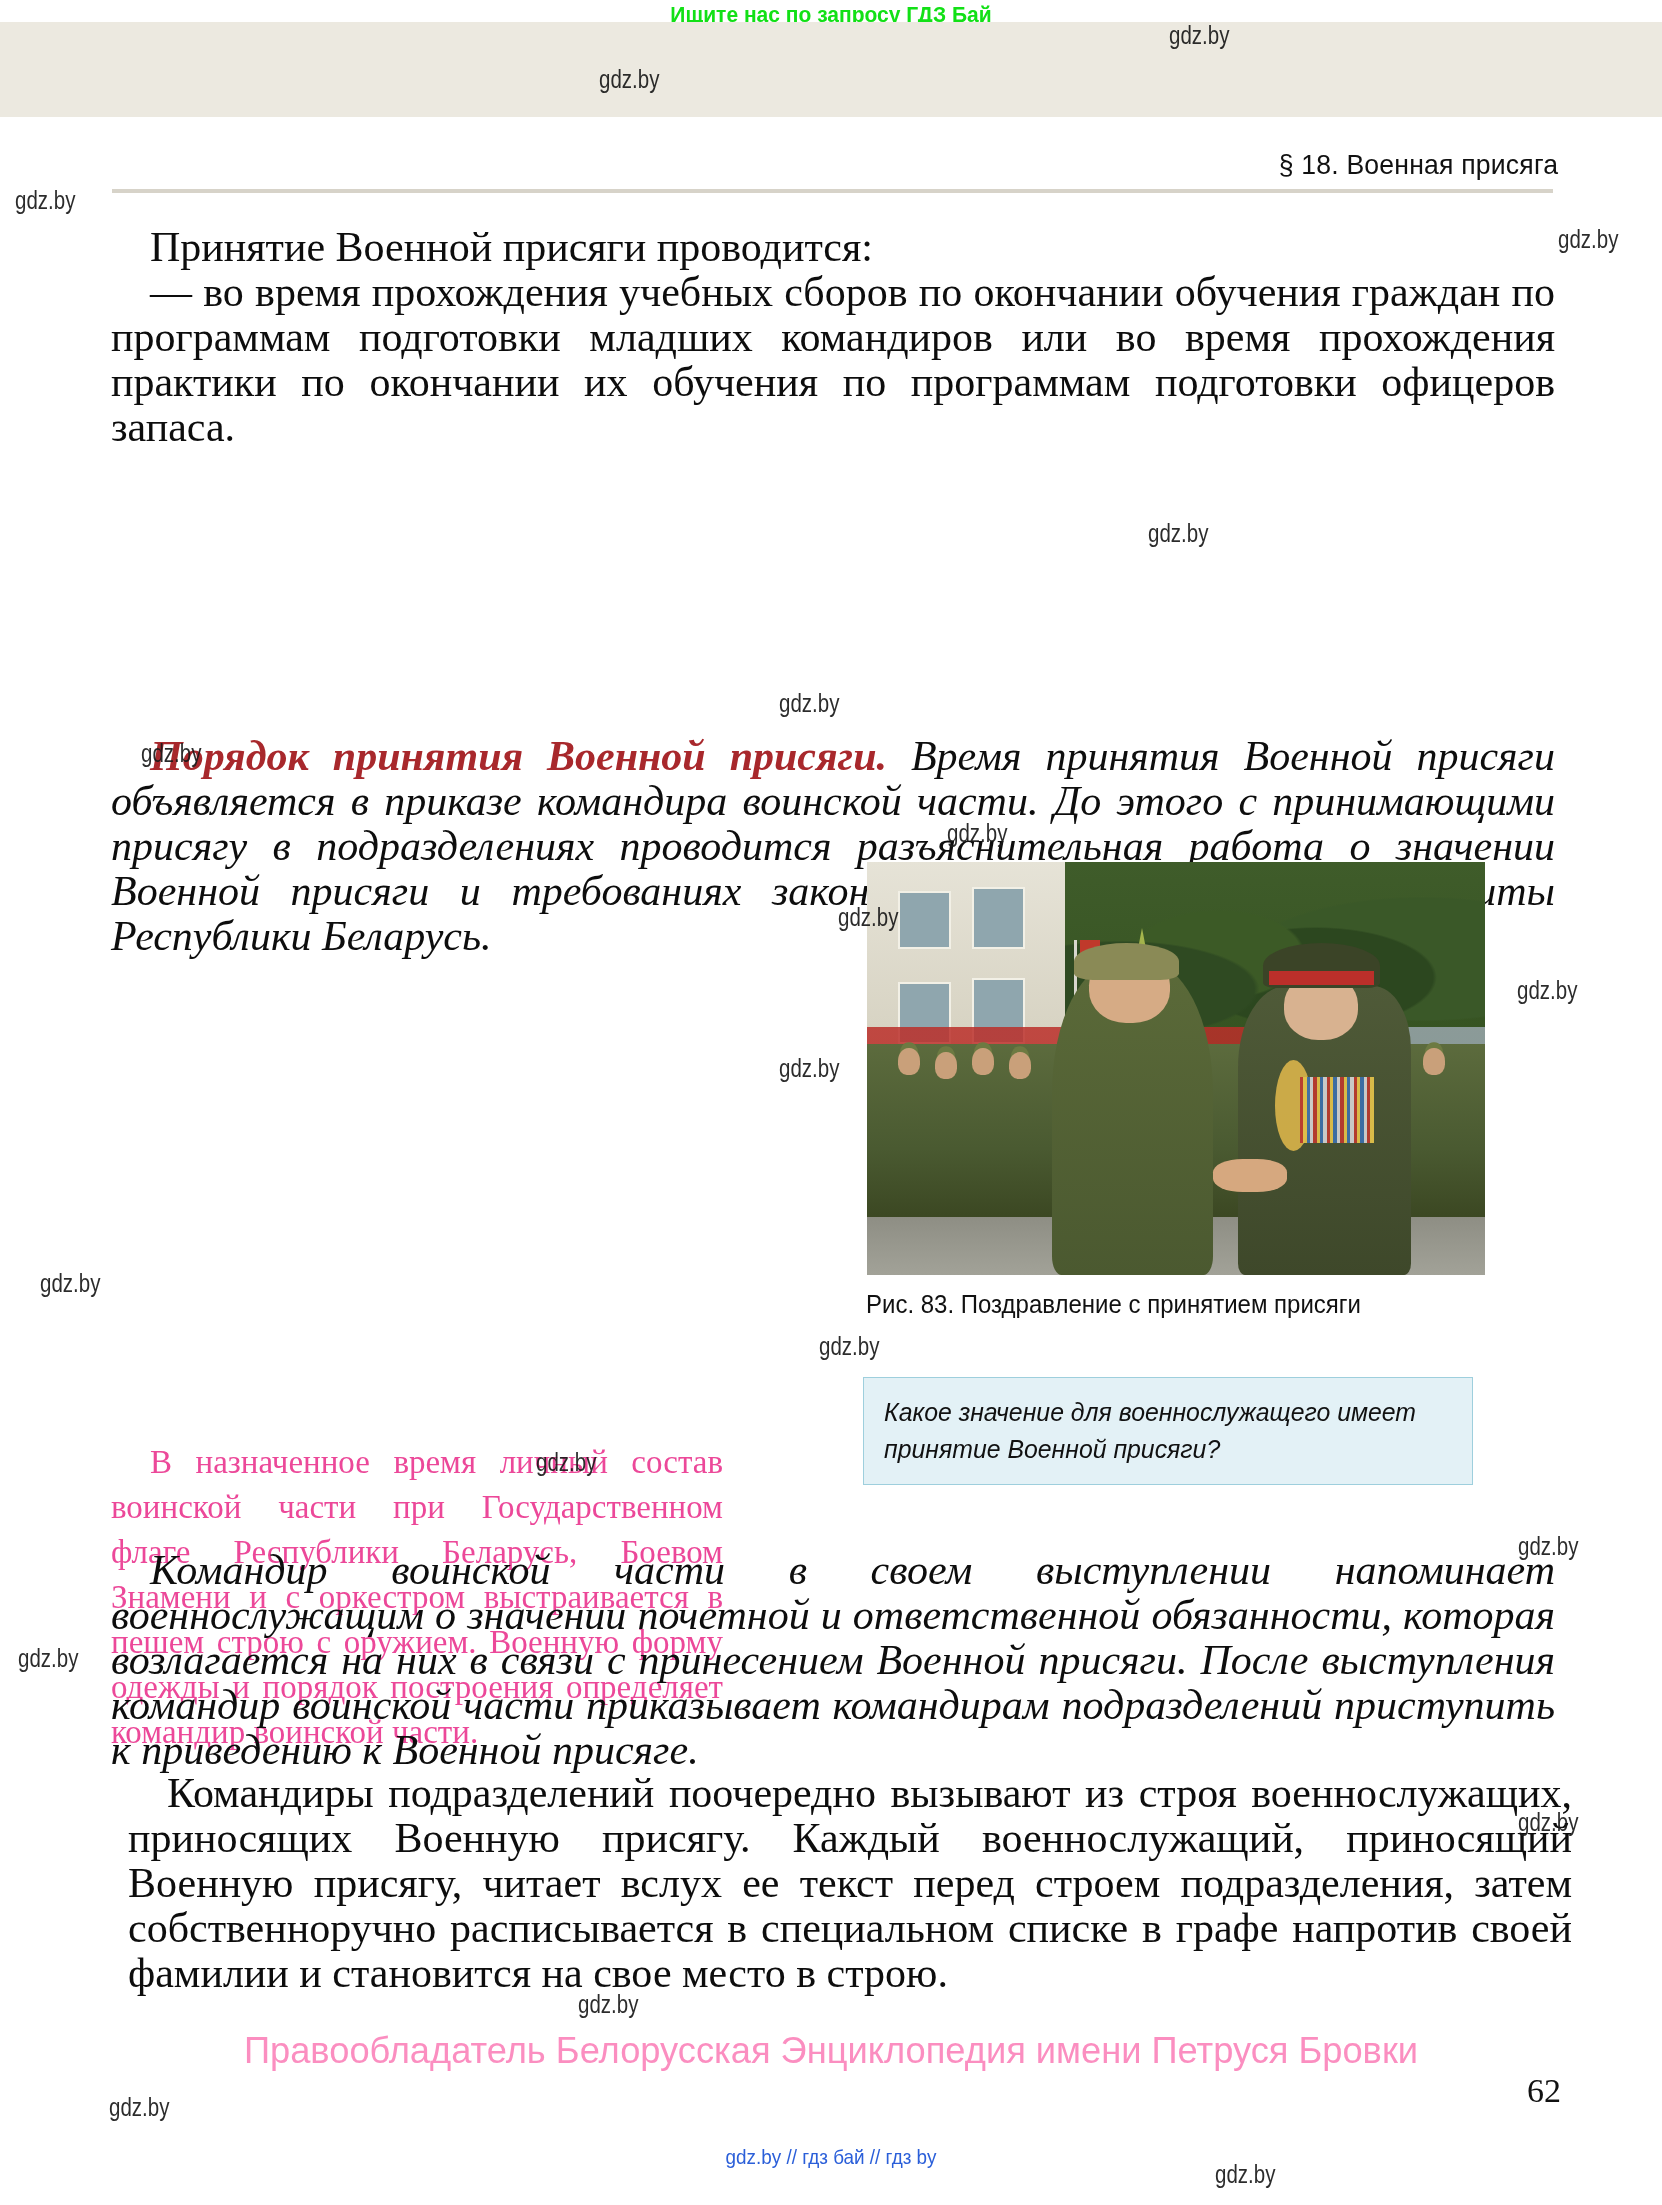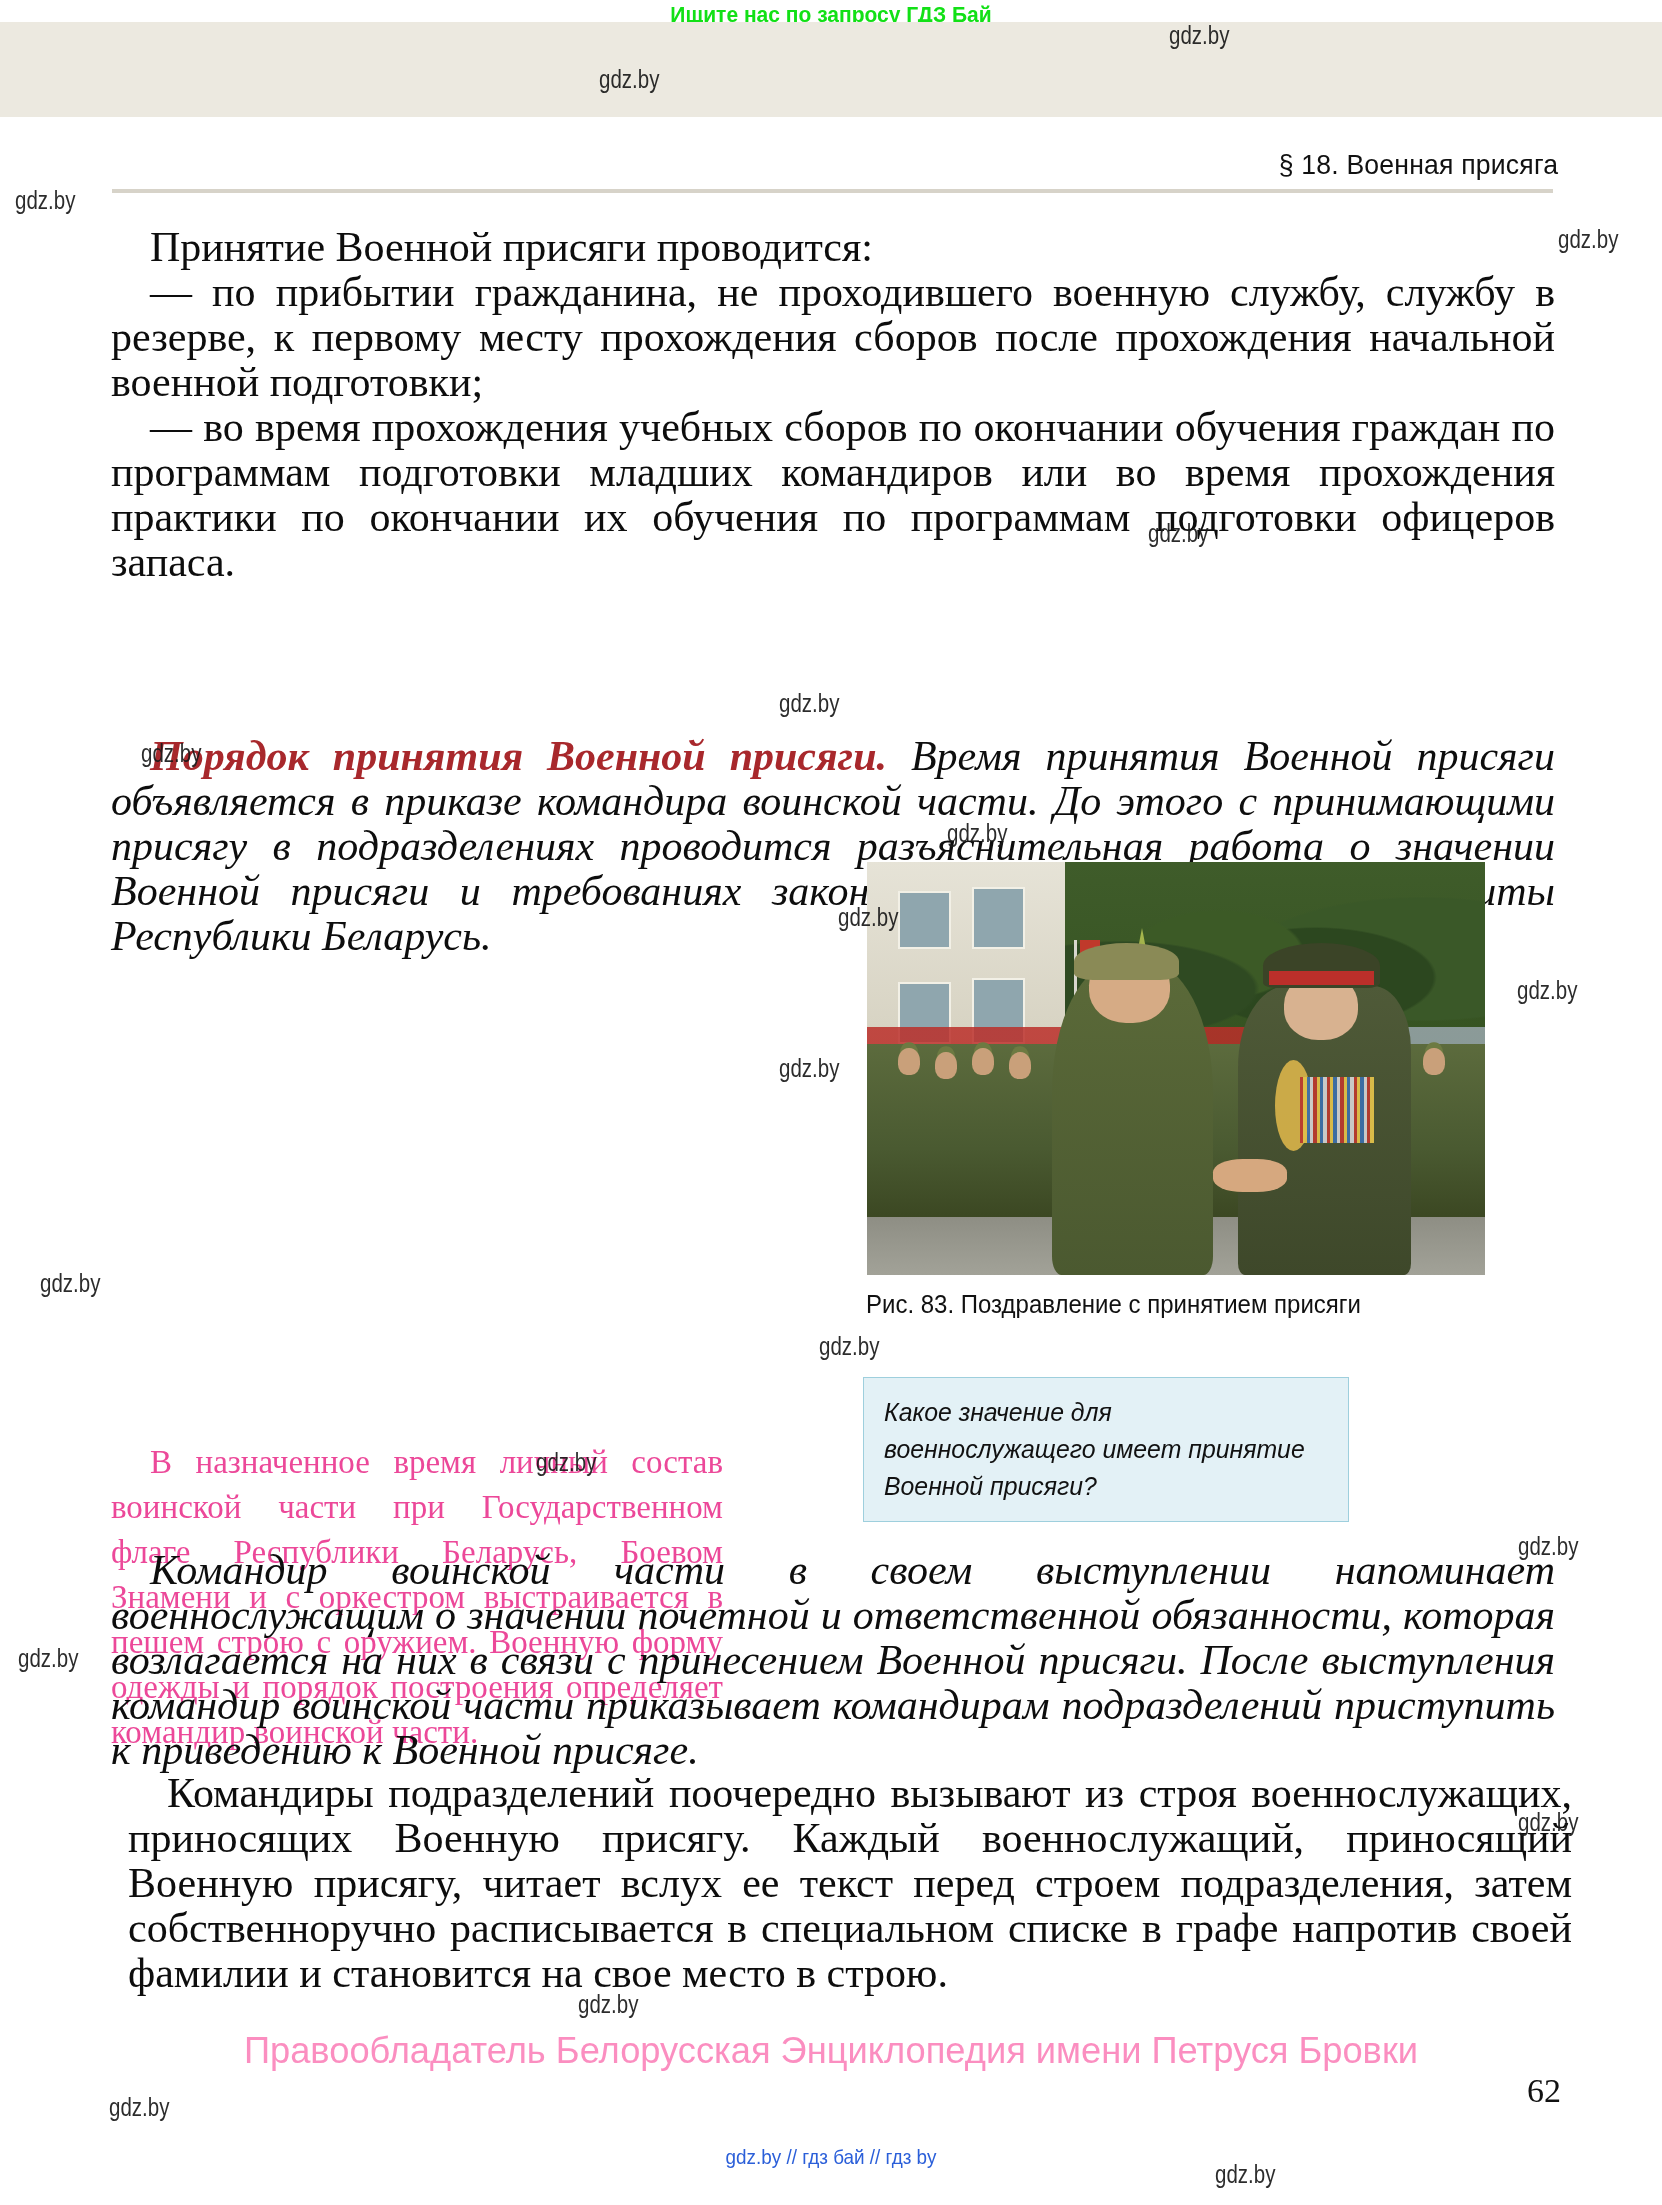--- a/index.html
+++ b/index.html
@@ -240,21 +240,21 @@
     white-space: nowrap;
     transform: scaleX(.96);
     transform-origin: left center;
   }
 
   
   .qbox {
     position: absolute;
     left: 863px;
     top: 1377px;
-    width: 486px;
+    width: 610px;
     box-sizing: border-box;
     background: #e3f1f6;
     border: 1.7px solid #9ecfdd;
     padding: 16px 18.4px 16px 20px;
   }
   .qbox-text {
     font-family: "Liberation Sans", "DejaVu Sans", sans-serif;
     font-style: italic;
     font-size: 25.6px;
     line-height: 37px;
@@ -301,21 +301,20 @@
 
   <div class="wm-top-green">Ищите нас по запросу ГДЗ Бай</div>
 
   <div class="beige-band"></div>
 
   <div class="header-title">§ 18. Военная присяга</div>
   <div class="header-rule"></div>
 
   <div class="col" style="top:225px;">
     <p class="indent">Принятие Военной присяги проводится:</p>
-    <p class="indent">— по прибытии гражданина, не проходившего военную службу, службу в резерве, к первому месту прохождения сборов после прохождения начальной военной подготовки;</p>
     <p class="indent">— во время прохождения учебных сборов по окончании обучения граждан по программам подготовки младших командиров или во время прохождения практики по окончании их обучения по программам подготовки офицеров запаса.</p>
   </div>
 
   <div class="col" style="top:734px; width:1444px;font-style:italic;">
     <p class="indent"><span class="redlead">Порядок принятия Военной присяги.</span><span> Время принятия Военной присяги объявляется в приказе командира воинской части. До этого с принимающими присягу в подразделениях проводится разъяснительная работа о значении Военной присяги и требованиях законодательства по вопросам защиты Республики Беларусь.</span></p>
   </div>
 
   <div class="col-narrow" style="top:1440px;">
     <p class="indent">В назначенное время личный состав воинской части при Государственном флаге Республики Беларусь, Боевом Знамени и с оркестром выстраивается в пешем строю с оружием. Военную форму одежды и порядок построения определяет командир воинской части.</p>
   </div>

